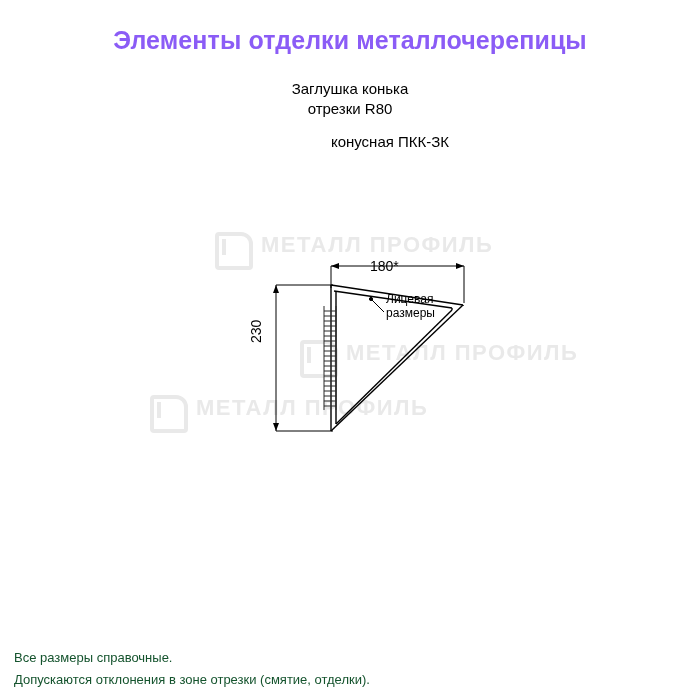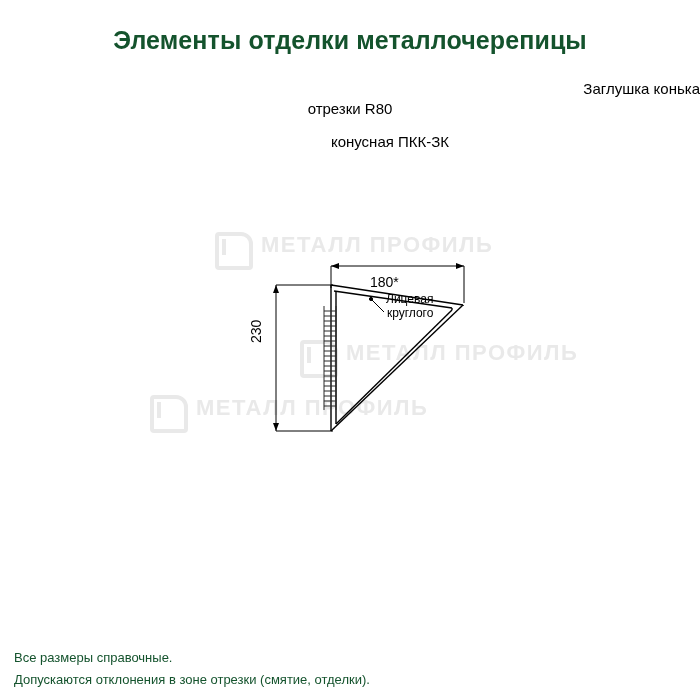--- a/index.html
+++ b/index.html
@@ -23,31 +23,31 @@
   
   .title {
     position: absolute;
     top: 26px;
     left: 0;
     width: 700px;
     text-align: center;
     font-size: 25px;
     font-weight: bold;
     letter-spacing: 0.1px;
-    color: #14532d;
+    color: #8b5cf6;
   }
   .subtitle {
     position: absolute;
     left: 0;
     width: 700px;
     text-align: center;
     font-size: 15px;
     color: #000000;
   }
-  .subtitle.l1 { top: 80px; text-align: right; }
+  .subtitle.l1 { top: 80px; }
   .subtitle.l2 { top: 100px; }
   .subtitle.l3 { top: 133px; padding-left: 40px; }
 
   
   .wm {
     position: absolute;
     color: #e9e9e9;
     font-size: 22px;
     font-weight: bold;
     letter-spacing: 1.5px;
@@ -85,33 +85,33 @@
     width: 700px;
     height: 700px;
   }
 
   .label {
     position: absolute;
     font-size: 14px;
     color: #000000;
     white-space: nowrap;
   }
-  .label-180 { left: 370px; top: 258px; margin-top: 16px; }
+  .label-180 { left: 370px; top: 258px; }
   .label-230 {
     left: 248px;
     top: 343px;
     transform: rotate(-90deg);
     transform-origin: left top;
   }
   .label-face {
     left: 386px;
     top: 292px;
     font-size: 12px;
     line-height: 14px;
-    text-align: right;
+    text-align: left;
   }
 
   
   .footer {
     position: absolute;
     left: 14px;
     font-size: 13px;
     color: #14532d;
   }
   .footer.f1 { top: 650px; }
@@ -203,19 +203,19 @@
     <g stroke="#000000" stroke-width="1" fill="none">
       <line x1="384" y1="312" x2="372" y2="300"></line>
       <circle cx="371" cy="299" r="1.6" fill="#000000"></circle>
     </g>
   </svg>
 
   <div class="label label-180">180*</div>
   <div class="label label-230">230</div>
   <div class="label label-face">
     <div>Лицевая</div>
-    <div>круглого</div>
+    <div>размеры</div>
   </div>
 
   <div class="footer f1">Все размеры справочные.</div>
   <div class="footer f2">Допускаются отклонения в зоне отрезки (смятие, отделки).</div>
 
 </div>
 
 </body></html>

